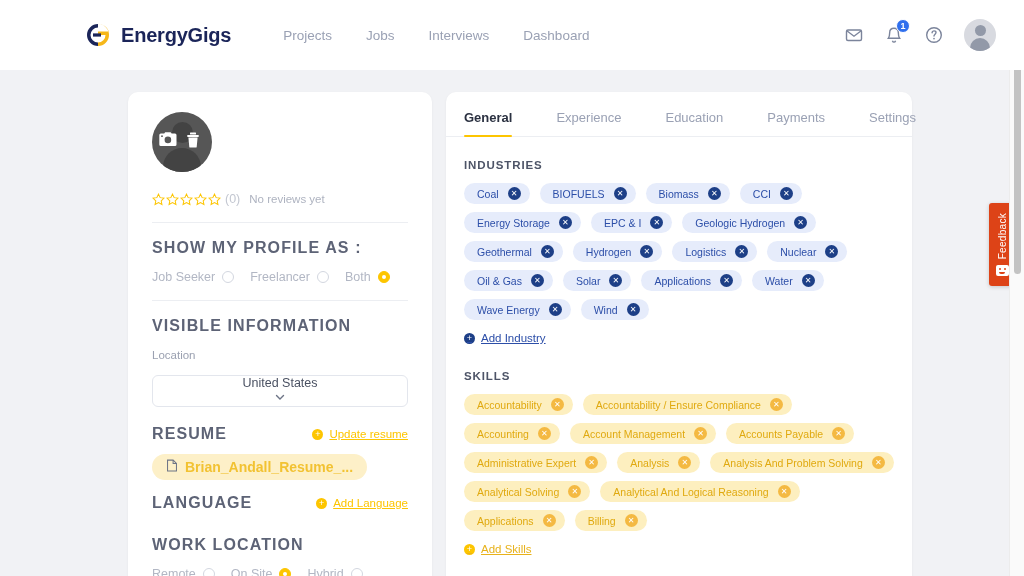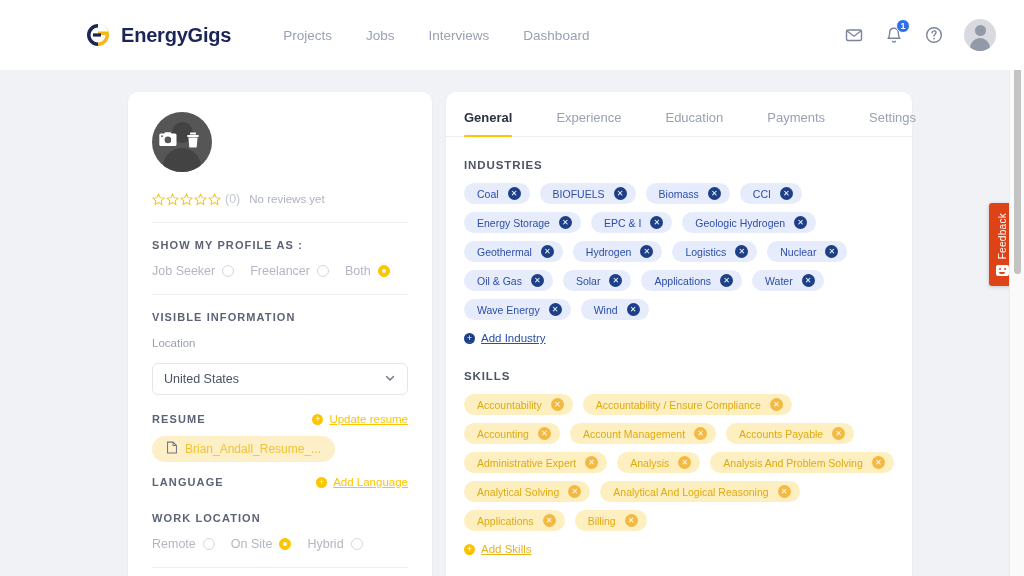--- a/index.html
+++ b/index.html
@@ -93,21 +93,21 @@
   .p-name { font-size: 17px; font-weight: bold; color: #2b3141; }
   .p-position { font-size: 12.5px; color: #5b6276; }
   .pencil { cursor: pointer; flex: 0 0 auto; }
 
   .rating-row { display: flex; align-items: center; gap: 9px; margin-top: 20px; }
   .stars { display: flex; align-items: center; gap: 1px; color: #fdc500; }
   .rate-count { color: #c3c7d1; font-size: 12.5px; margin-left: 3px; }
   .no-reviews { color: #aeb3c0; font-size: 11.5px; }
 
   .sec-title {
-    font-size: 11px; font-weight: bold; letter-spacing: 1.1px;
+    font-size: 16px; font-weight: bold; letter-spacing: 1.1px;
     color: #5d6376; text-transform: uppercase;
   }
   .divider { height: 1px; background: #eceef2; margin: 16px 0; }
 
   .radio-row { display: flex; align-items: center; gap: 7px; margin-top: 13px; flex-wrap: wrap; }
   .radio-opt { display: flex; align-items: center; gap: 7px; margin-right: 9px; cursor: pointer; }
   .radio-opt span { color: #b2b7c4; font-size: 12.5px; }
   .rd {
     width: 12px; height: 12px; border-radius: 50%;
     border: 1px solid #d3d7e0; background: #fff; flex: 0 0 auto;
@@ -117,38 +117,39 @@
     display: flex; align-items: center; justify-content: center;
   }
   .rd.on::after { content: ''; width: 4px; height: 4px; border-radius: 50%; background: #fff; }
 
   .label-sm { color: #9ba1b1; font-size: 11.5px; margin-bottom: 14px; }
   .select-box {
     border: 1px solid #e3e6ed; border-radius: 6px; height: 32px;
     display: flex; align-items: center; justify-content: space-between;
     padding: 0 11px; font-size: 12.5px; color: #4a5162; cursor: pointer;
     background: #fff;
+    flex-direction: column;
   }
 
   .sec-head { display: flex; align-items: center; justify-content: space-between; }
   .link-y {
     color: #fdc500; font-size: 11.5px; text-decoration: underline;
     display: flex; align-items: center; gap: 6px; cursor: pointer;
   }
   .plus-dot {
     width: 11px; height: 11px; border-radius: 50%; background: #fdc500;
     display: inline-flex; align-items: center; justify-content: center;
     color: #fff; font-size: 9px; line-height: 1; flex: 0 0 auto;
   }
   .resume-chip {
     display: inline-flex; align-items: center; gap: 7px;
     background: #fdf0c8; border-radius: 14px; padding: 5px 14px;
     margin-top: 11px; cursor: pointer;
   }
-  .resume-chip .fname { color: #f2c232; font-size: 12px; }
+  .resume-chip .fname { color: #f2c232; font-size: 14px; font-weight: bold; }
 
   
   .right-card { flex: 1; min-width: 0; padding-bottom: 10px; }
   .tabs {
     display: flex; align-items: center; gap: 44px;
     padding: 18px 18px 0 18px; border-bottom: 1px solid #eceef2;
   }
   .tab {
     font-size: 13px; color: #9aa1b4; padding-bottom: 11px;
     cursor: pointer; position: relative;

